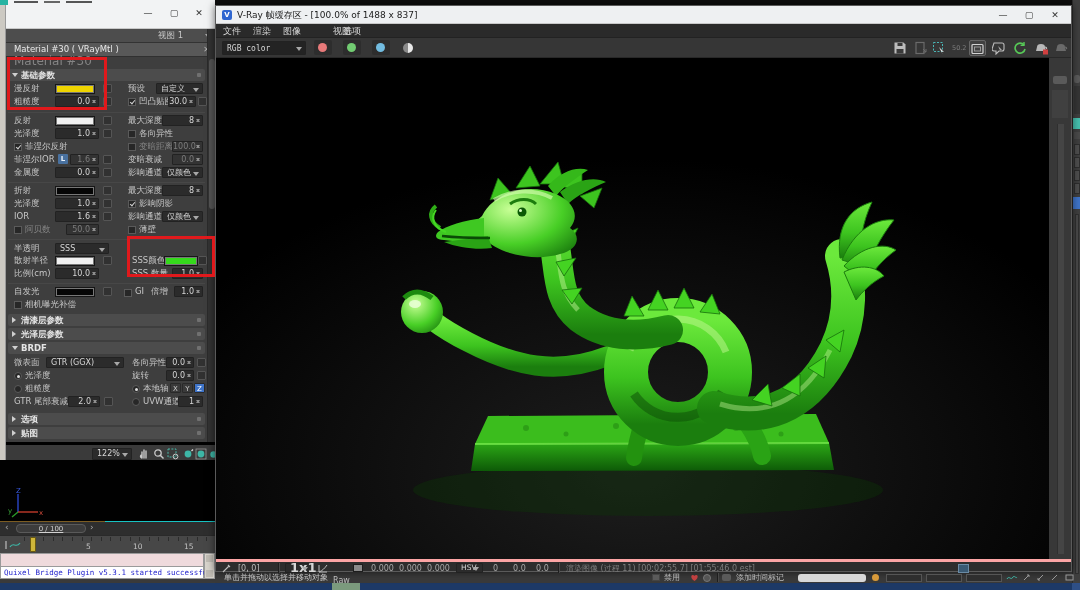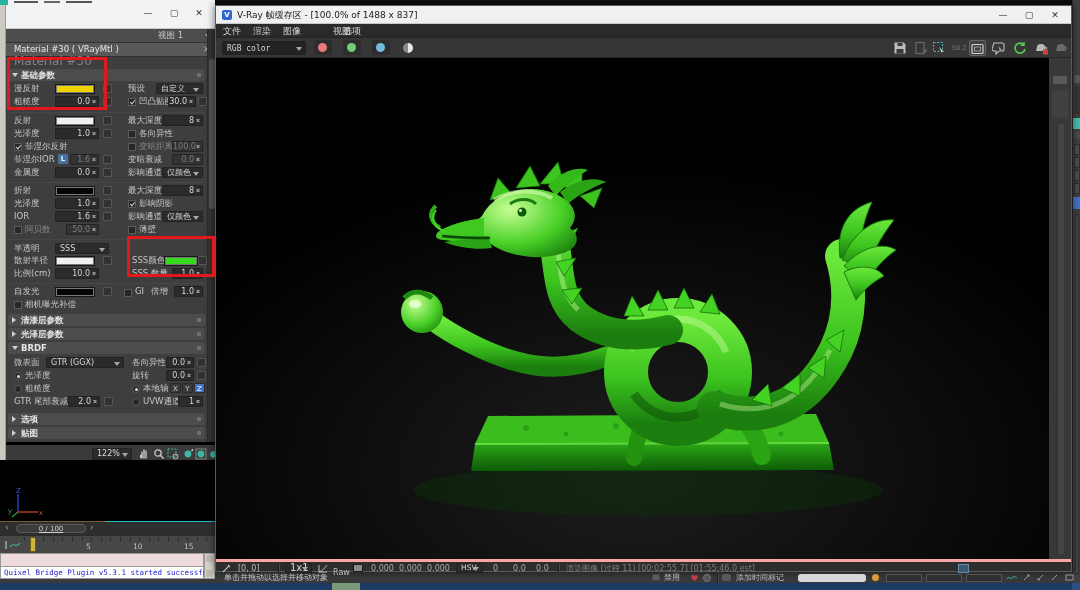--- a/index.html
+++ b/index.html
@@ -509,25 +509,25 @@
     <div class="r" style="left:3px;top:32px;width:16px;height:28px;background:#404040;"></div>
     <div class="r" style="left:8px;top:66px;width:7px;height:430px;background:#454545;border-left:1px solid #2f2f2f;"></div>
   </div>
 
   <div class="r" style="left:0;top:553px;width:855px;height:12px;background:#2d2d2d;border-top:3px solid #fca5a5;">
     <svg class="r" style="left:6px;top:2px;" width="10" height="9" viewBox="0 0 10 9">
         <path d="M2 7 L7 2 M6 1 l2 2 M1 8 l1.5 -1.5" stroke="#bdbdbd" stroke-width="1.1" fill="none"></path>
       </svg>
     <span class="stxt" style="left:22px;top:1px;">[0, 0]</span>
     <div class="sep" style="left:62px;top:1px;height:10px;"></div>
-    <div class="drop" style="left:69px;top:1px;width:27px;height:10px;font-size:10px;line-height:8px;"><span>1x1</span><i class="car" style="top:3px;"></i></div>
+    <div class="drop" style="left:69px;top:1px;width:27px;height:10px;font-size:13px;line-height:8px;font-weight:bold;"><span>1x1</span><i class="car" style="top:3px;"></i></div>
     <svg class="r" style="left:102px;top:2px;" width="10" height="9" viewBox="0 0 10 9">
         <path d="M1 8 L1 1 M1 8 L9 8 M1 8 C4 7 7 4 9 1" stroke="#bdbdbd" stroke-width="1" fill="none"></path>
       </svg>
-    <span class="stxt" style="left:117px;top:5px;">Raw</span>
+    <span class="stxt" style="left:117px;top:13px;">Raw</span>
     <div class="r" style="left:137px;top:2px;width:10px;height:8px;background:#8a8a8a;border:1px solid #1d1d1d;"></div>
     <span class="stxt" style="left:155px;top:1px;color:#a8a8a8;">0.000</span>
     <span class="stxt" style="left:183px;top:1px;color:#a8a8a8;">0.000</span>
     <span class="stxt" style="left:211px;top:1px;color:#a8a8a8;">0.000</span>
     <div class="drop" style="left:240px;top:1px;width:27px;height:10px;font-size:7.5px;line-height:8px;"><span>HSV</span><i class="car" style="top:3px;"></i></div>
     <span class="stxt" style="left:277px;top:1px;color:#a8a8a8;">0</span>
     <span class="stxt" style="left:297px;top:1px;color:#a8a8a8;">0.0</span>
     <span class="stxt" style="left:320px;top:1px;color:#a8a8a8;">0.0</span>
     <div class="sep" style="left:342px;top:1px;height:10px;"></div>
     <span class="stxt" style="left:350px;top:1px;color:#7d7d7d;">渲染图像 (过程 11) [00:02:55.7] [01:55:46.0 est]</span>

